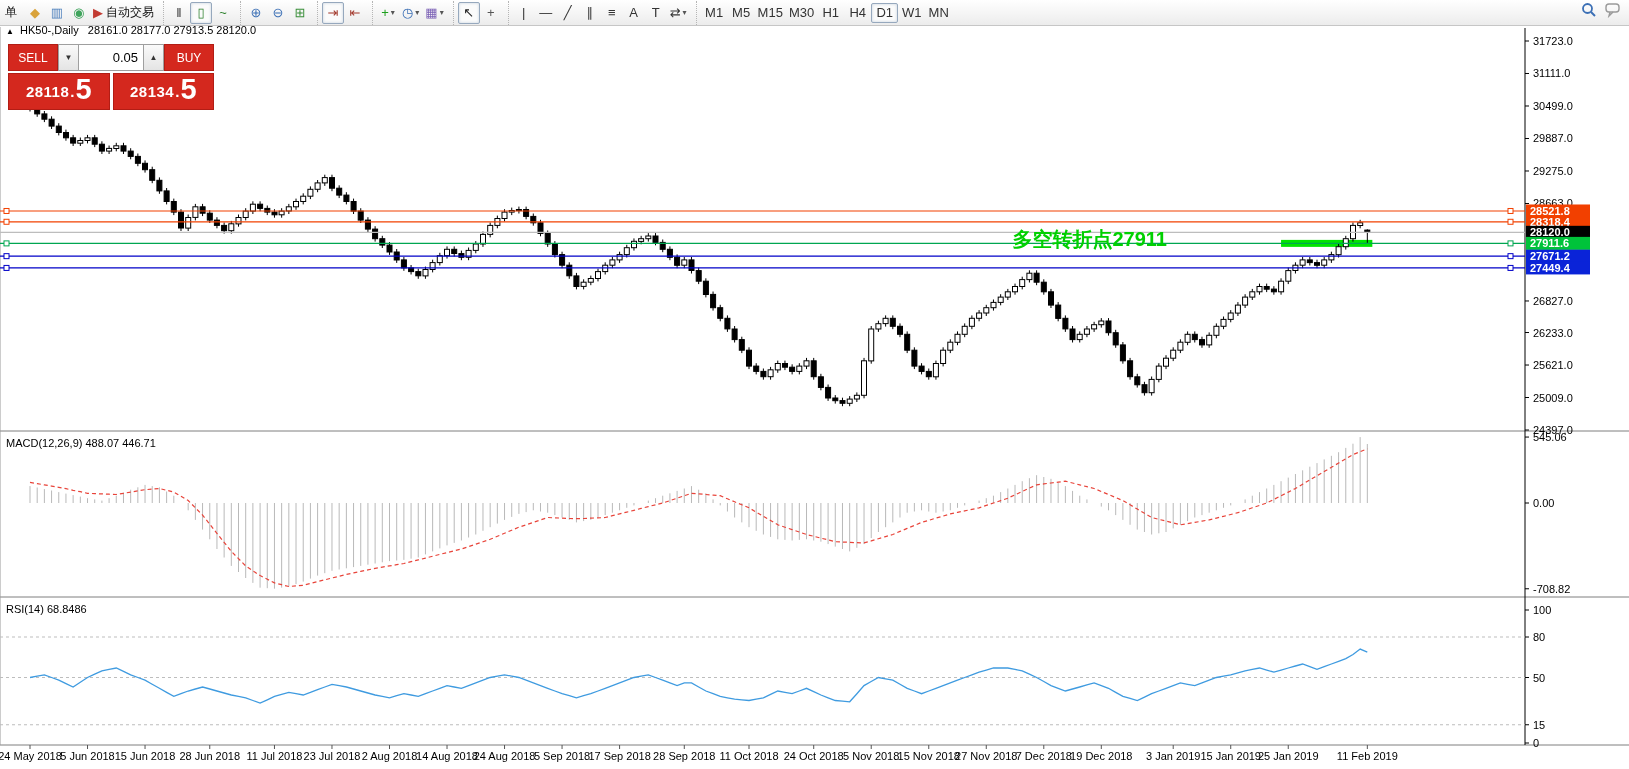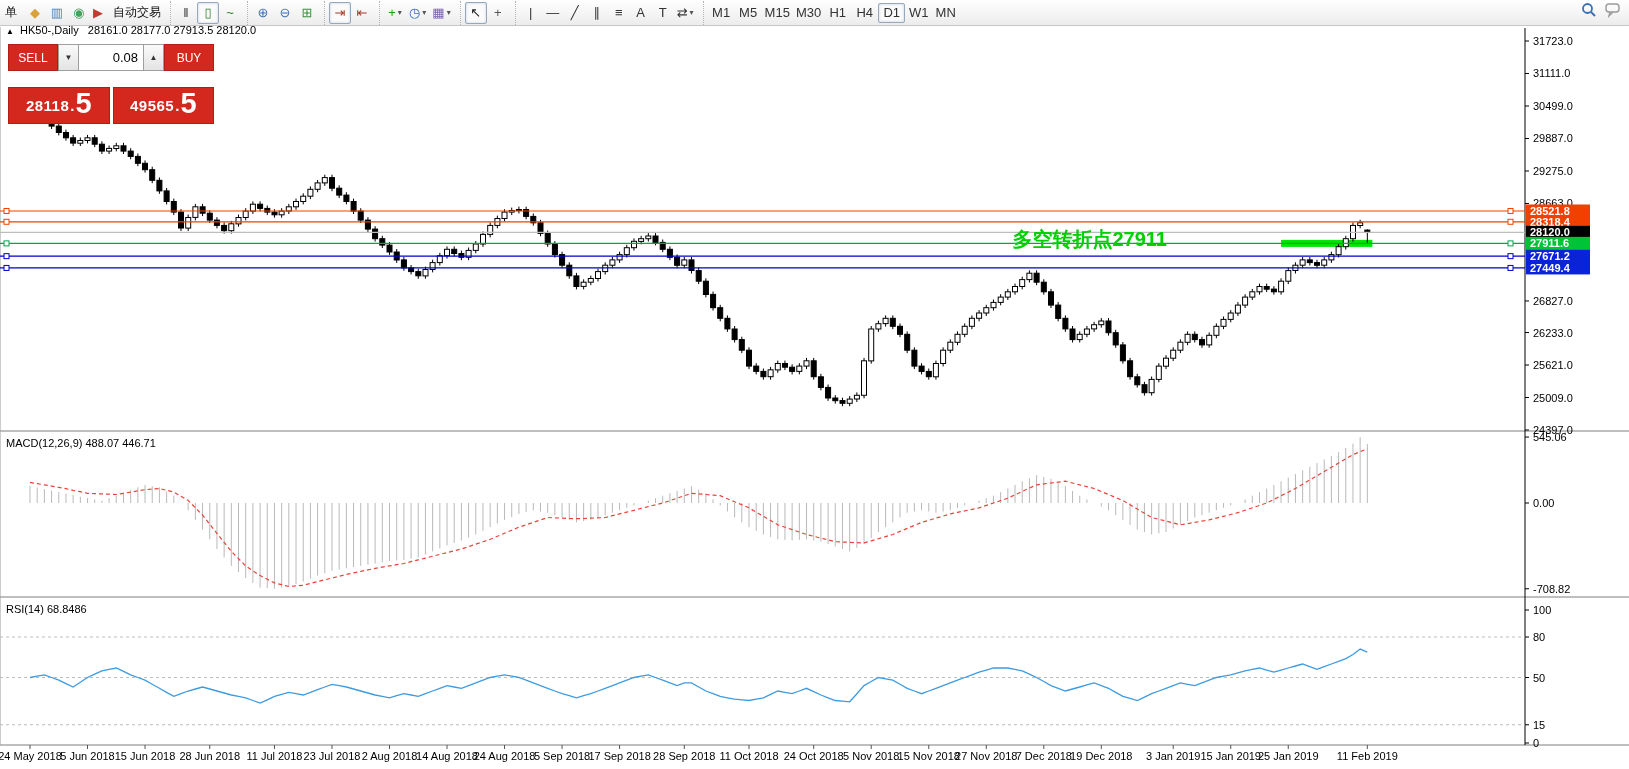--- a/index.html
+++ b/index.html
@@ -10,35 +10,35 @@
            background:linear-gradient(#ffffff,#ececec);border-bottom:1px solid #c6c6c6;
            display:flex;align-items:center;padding:0 2px;box-sizing:border-box;}
   .tb-group{display:flex;align-items:center;height:24px;padding:0 4px;
             border-left:1px dotted #b5b5b5;margin-left:2px;}
   .tb-group:first-child{border-left:none;margin-left:0;}
   .tb-btn{display:flex;align-items:center;justify-content:center;min-width:22px;height:22px;
           font-size:13px;color:#444;border:1px solid transparent;border-radius:2px;cursor:default;
           padding:0 2px;box-sizing:border-box;}
   .tb-btn.active{background:#fbfbfb;border-color:#96a8bd;box-shadow:inset 0 0 3px #c6d2de;}
   .tb-btn .glyph{line-height:1;}
-  .tb-btn .btn-label{font-size:12px;color:#111;margin-left:10px;white-space:nowrap;}
+  .tb-btn .btn-label{font-size:12px;color:#111;margin-left:3px;white-space:nowrap;}
   .caret{font-size:8px;color:#555;margin-left:2px;}
   .tf-btn{font-size:13px;color:#333;min-width:27px;height:20px;}
   #tb-partial{font-size:12px;color:#111;padding:0 3px;}
   #tb-right{position:absolute;right:6px;top:2px;display:flex;gap:8px;align-items:center;}
   
   #trade{position:absolute;left:8px;top:44px;width:206px;z-index:5;}
   .tp-row1{display:flex;height:27px;}
   .tp-sell,.tp-buy{width:50px;background:#d4281e;color:#fff;font-size:12px;
                    display:flex;align-items:center;justify-content:center;border:1px solid #b21d15;box-sizing:border-box;}
   .tp-spin{width:21px;background:linear-gradient(#fafafa,#e4e4e4);border:1px solid #9f9f9f;
            display:flex;align-items:center;justify-content:center;font-size:8px;color:#333;box-sizing:border-box;}
   .tp-vol{flex:1;background:#fff;border-top:1px solid #9f9f9f;border-bottom:1px solid #9f9f9f;
           display:flex;align-items:center;justify-content:flex-end;padding-right:5px;font-size:13px;color:#000;}
-  .tp-row2{display:flex;margin-top:16px;height:37px;}
+  .tp-row2{display:flex;margin-top:2px;height:37px;}
   .tp-price{flex:1;background:#d4281e;color:#fff;display:flex;align-items:center;justify-content:center;
             border:1px solid #b21d15;box-sizing:border-box;}
   .tp-price + .tp-price{margin-left:3px;}
   .pp-small{font-size:15px;font-weight:bold;letter-spacing:.5px;}
   .pp-dot{font-size:15px;font-weight:bold;margin:0 1px;}
   .pp-big{font-size:29px;font-weight:bold;line-height:29px;transform:translateY(-2px);}
   
   #chart-title{position:absolute;left:6px;top:24px;font-size:11px;color:#000;z-index:4;}
   #chart-title .tri{font-size:8px;margin-right:3px;}
   #chart-svg{position:absolute;left:0;top:26px;}
@@ -178,32 +178,32 @@
     <span class="tri">▲</span>
     <span>HK50-,Daily</span>
     <span>&nbsp;</span>
     <span>28161.0 28177.0 27913.5 28120.0</span>
   </div>
 
   <div id="trade">
     <div class="tp-row1">
       <div class="tp-sell">SELL</div>
       <div class="tp-spin">▼</div>
-      <div class="tp-vol">0.08</div>
+      <div class="tp-vol">0.05</div>
       <div class="tp-spin">▲</div>
       <div class="tp-buy">BUY</div>
     </div>
     <div class="tp-row2">
       <div class="tp-price">
         <span class="pp-small">28118</span>
         <span class="pp-dot">.</span>
         <span class="pp-big">5</span>
       </div>
       <div class="tp-price">
-        <span class="pp-small">49565</span>
+        <span class="pp-small">28134</span>
         <span class="pp-dot">.</span>
         <span class="pp-big">5</span>
       </div>
     </div>
   </div>
 
   <svg id="chart-svg" width="1629" height="743">
       <line x1="0" y1="405" x2="1629" y2="405" stroke="#7f7f7f"></line>
       <line x1="0" y1="571" x2="1629" y2="571" stroke="#7f7f7f"></line>
       <line x1="0" y1="719" x2="1629" y2="719" stroke="#7f7f7f"></line>

